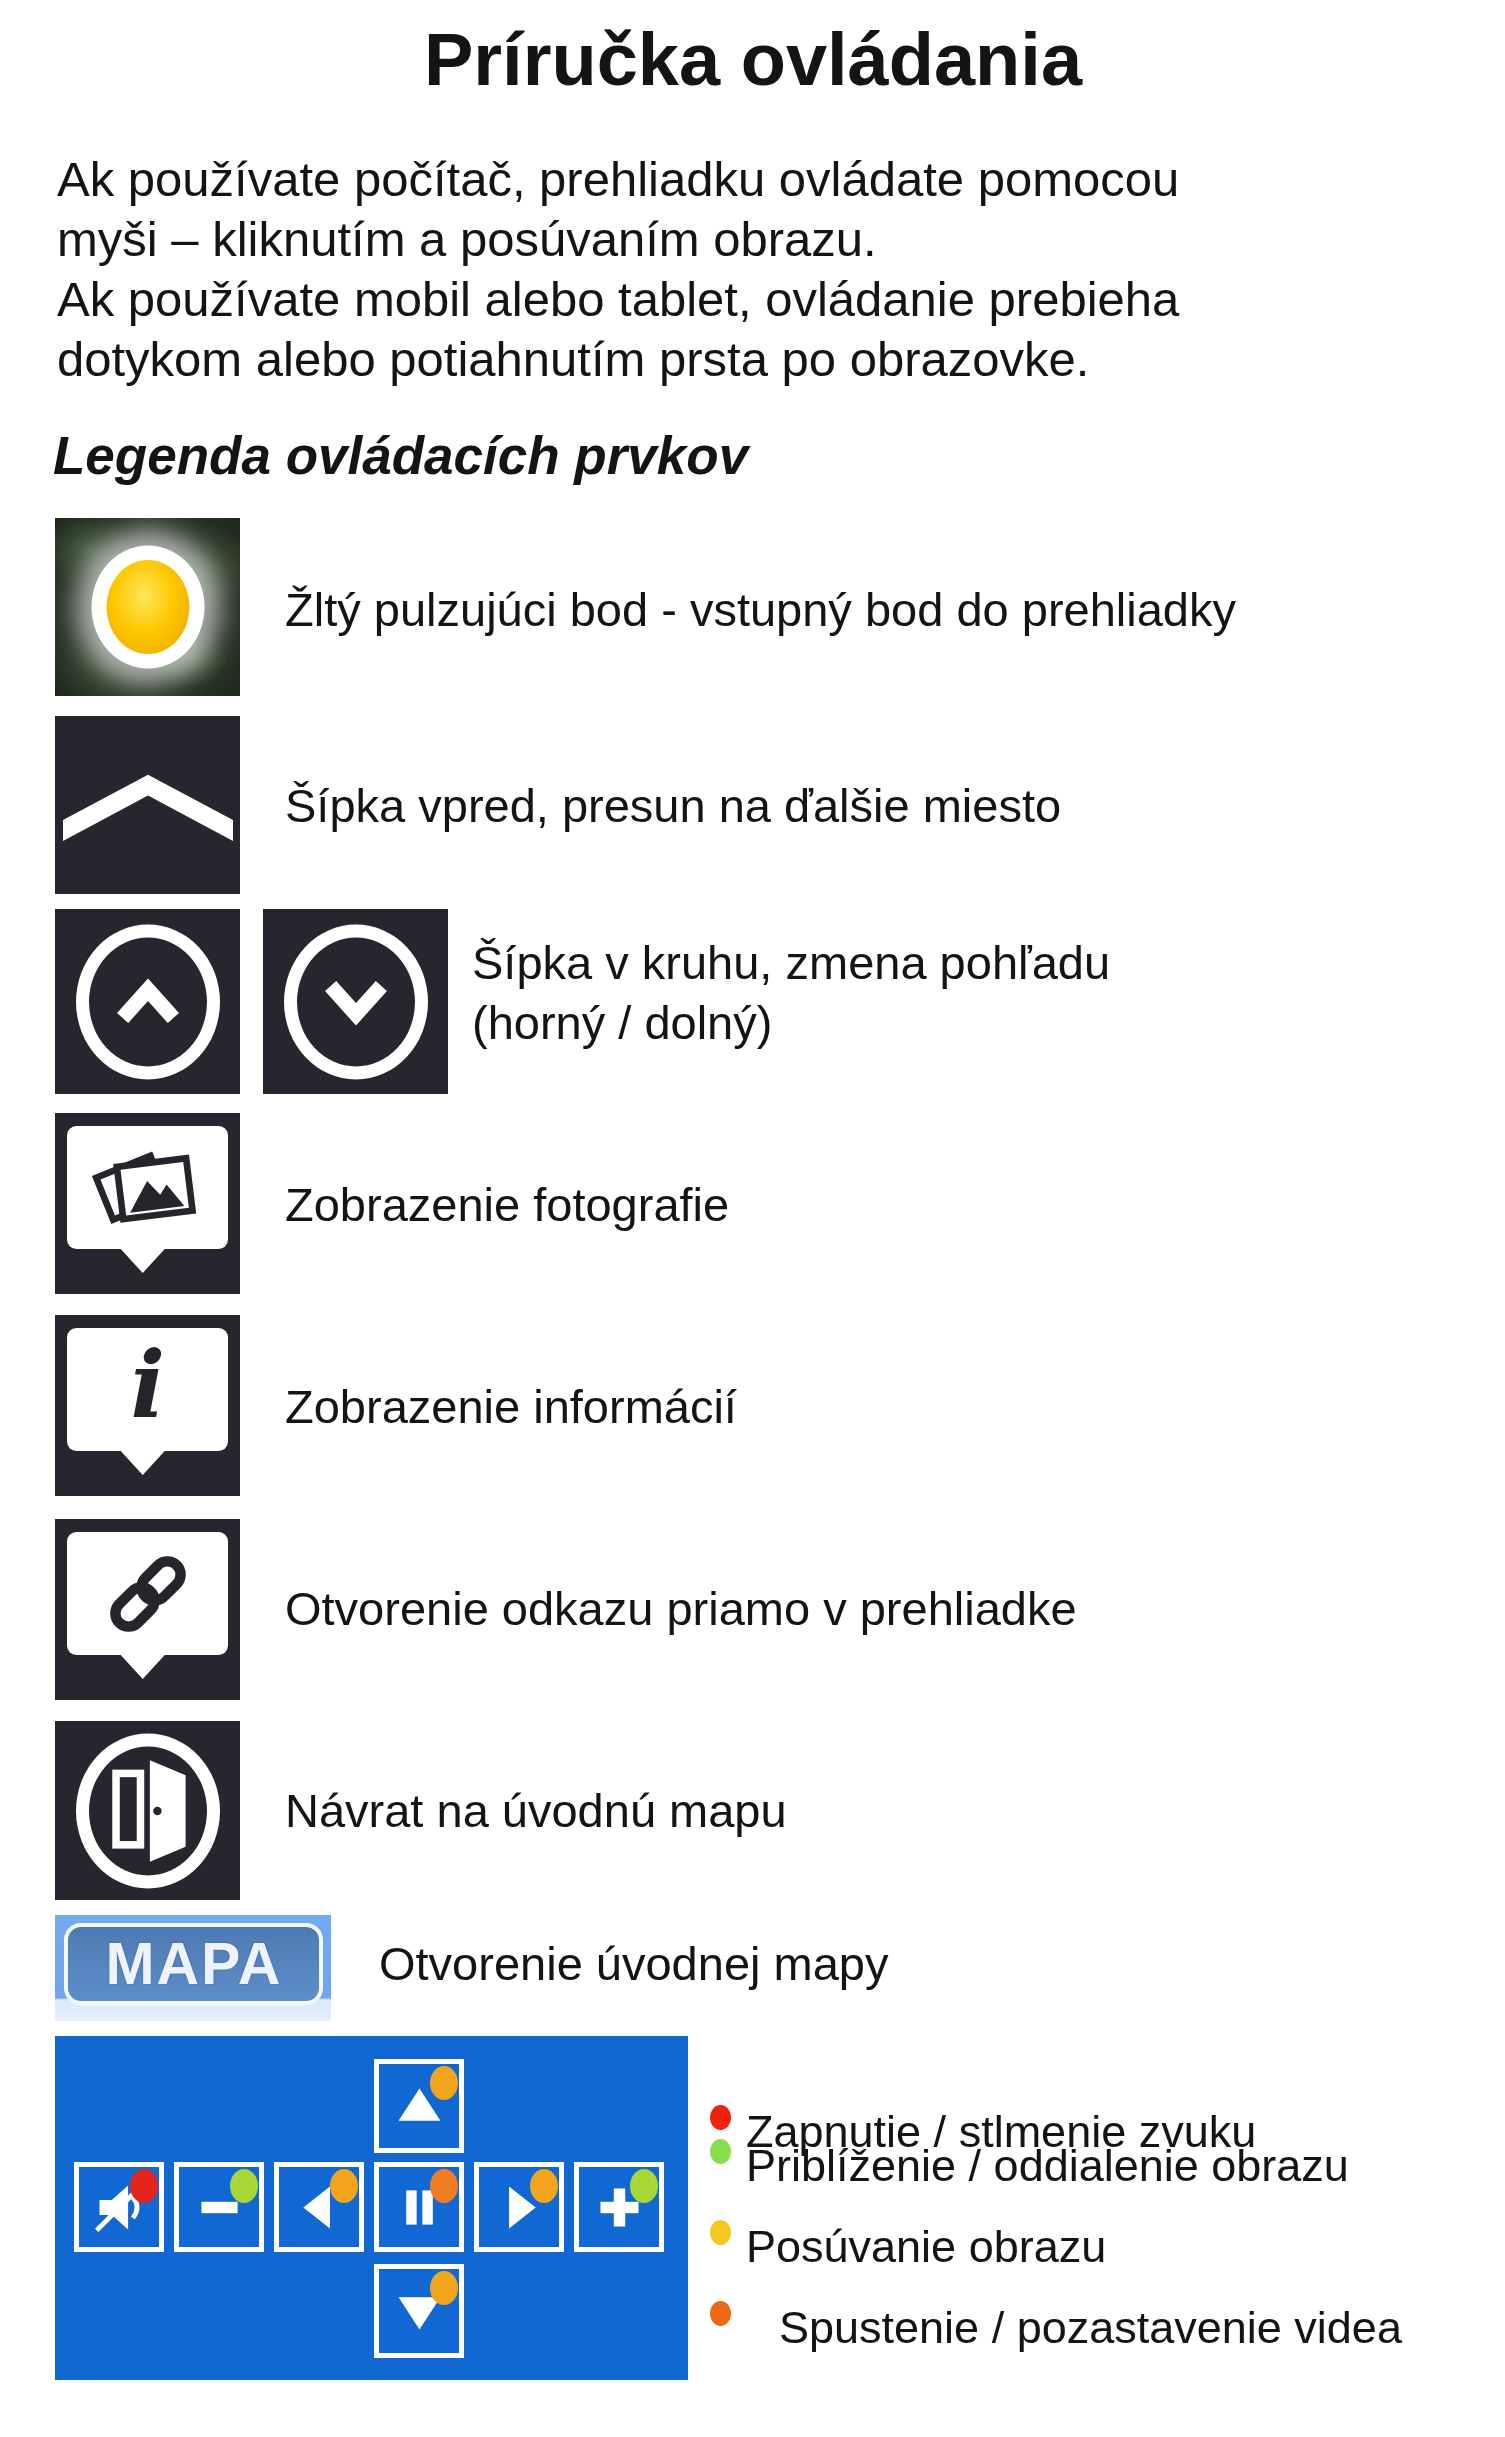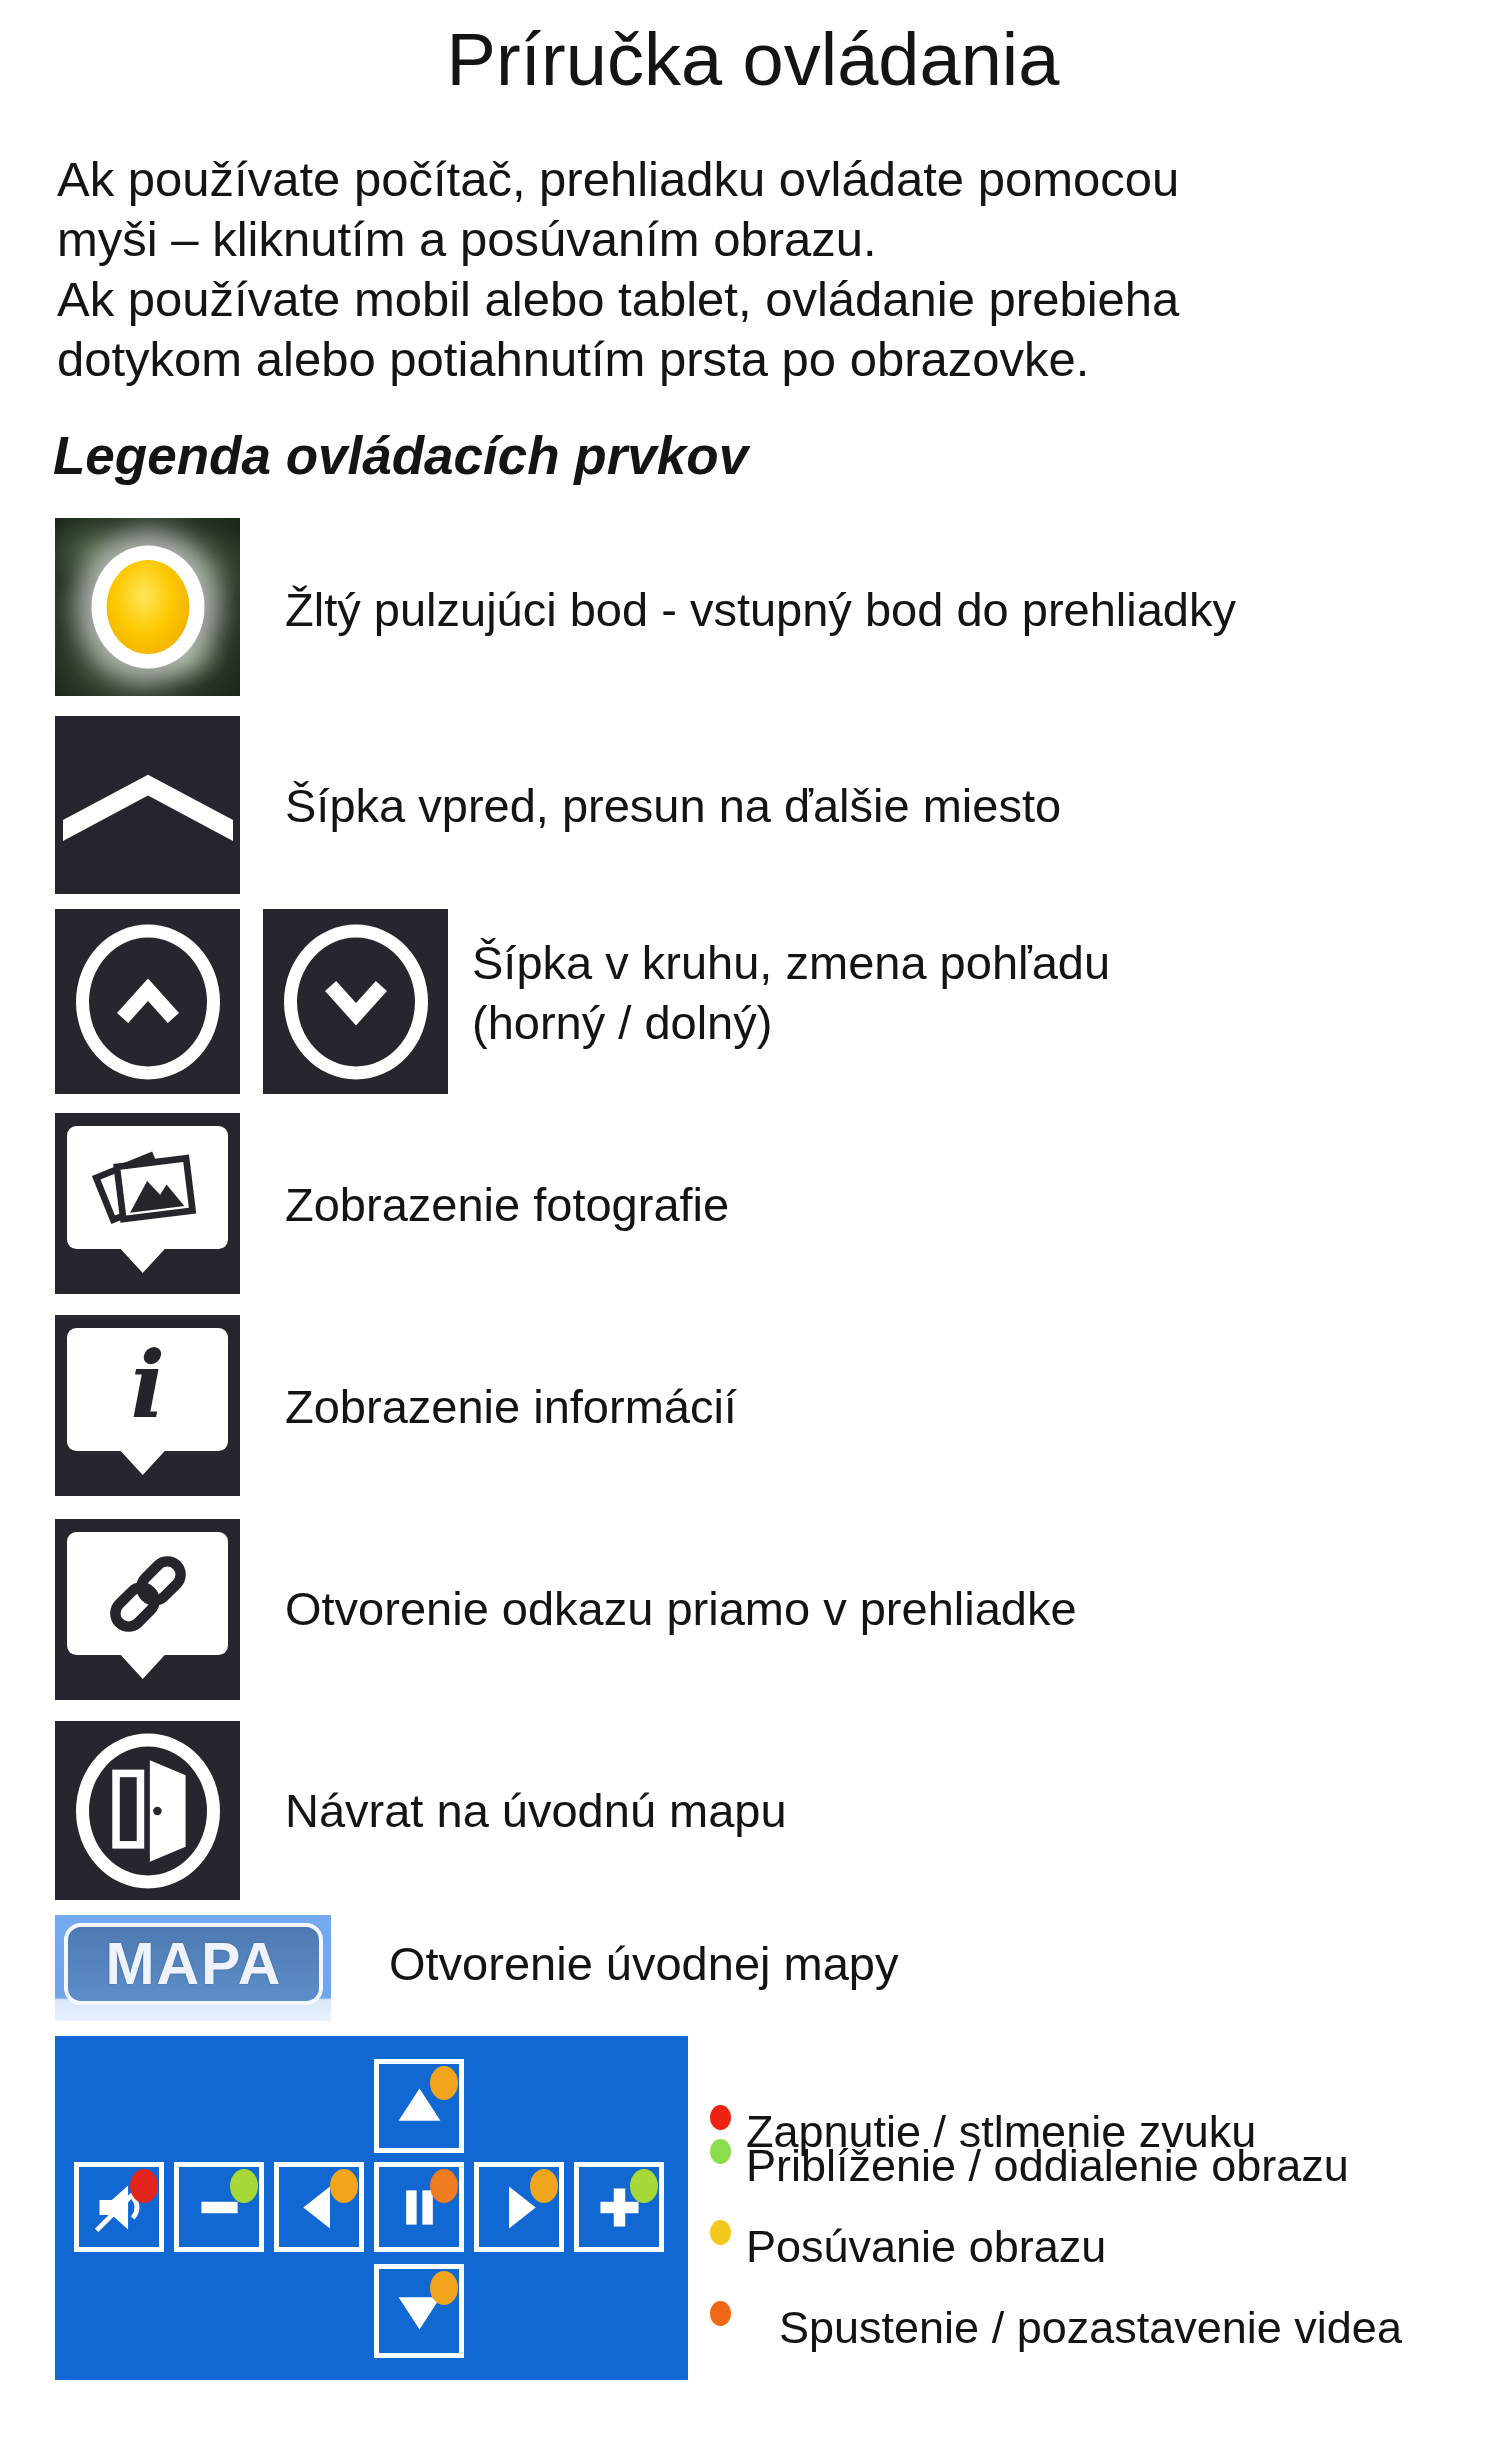--- a/index.html
+++ b/index.html
@@ -2,21 +2,21 @@
 <html style="font-size:15px"><head>
 <meta charset="utf-8">
 <style>
   html,body{margin:0;padding:0;background:#ffffff;}
   #page{
     position:relative;width:1506px;height:2438px;background:#ffffff;
     font-family:"Liberation Sans",sans-serif;color:#141414;overflow:hidden;
   }
   
   #title{position:absolute;top:17px;left:0;width:100%;text-align:center;
-    font-size:74px;font-weight:normal;letter-spacing:0px;}
+    font-size:74px;font-weight:bold;letter-spacing:0px;}
   #intro{position:absolute;left:57px;top:149px;font-size:49px;line-height:60px;white-space:nowrap;}
   #legend-heading{position:absolute;left:53px;top:425px;font-size:53px;font-weight:bold;font-style:italic;}
   
   .tile{position:absolute;left:55px;width:185px;background:#26262e;overflow:hidden;}
   .row-label{position:absolute;left:285px;font-size:47px;line-height:60px;white-space:nowrap;}
   
   #tile-entry{top:518px;height:178px;
     background:
       radial-gradient(ellipse 66px 52px at 18% 18%, #3a5232 0%, rgba(58,82,50,0) 70%),
       radial-gradient(ellipse 76px 61px at 82% 28%, #31452a 0%, rgba(49,69,42,0) 70%),
@@ -52,21 +52,21 @@
   
   #tile-exit{top:1721px;height:179px;}
   
   #label-0{top:580px;}
   #label-1{top:776px;}
   #label-2{top:933px;left:472px;}
   #label-3{top:1175px;}
   #label-4{top:1377px;}
   #label-5{top:1579px;}
   #label-6{top:1781px;}
-  #label-7{top:1934px;left:389px;text-align:center;}
+  #label-7{top:1934px;left:379px;text-align:center;}
   
   #mapa{position:absolute;left:55px;top:1915px;width:276px;height:106px;
     background:linear-gradient(180deg,#74aaef 0%,#6ea5ec 78%,#d9e8fb 80%,#e9f1fd 100%);}
   #mapa-inner{position:absolute;left:9.4px;top:7.6px;width:251px;height:74px;
     background:linear-gradient(180deg,#4e7ab2 0%,#5d8ec9 100%);
     border:4.7px solid #f4f8fe;border-radius:17px;
     display:flex;align-items:center;justify-content:center;}
   #mapa-inner span{font-size:59px;font-weight:bold;color:#eef3fb;letter-spacing:1.9px;
     text-shadow:0 0 1.9px #3a5f95;}
   

